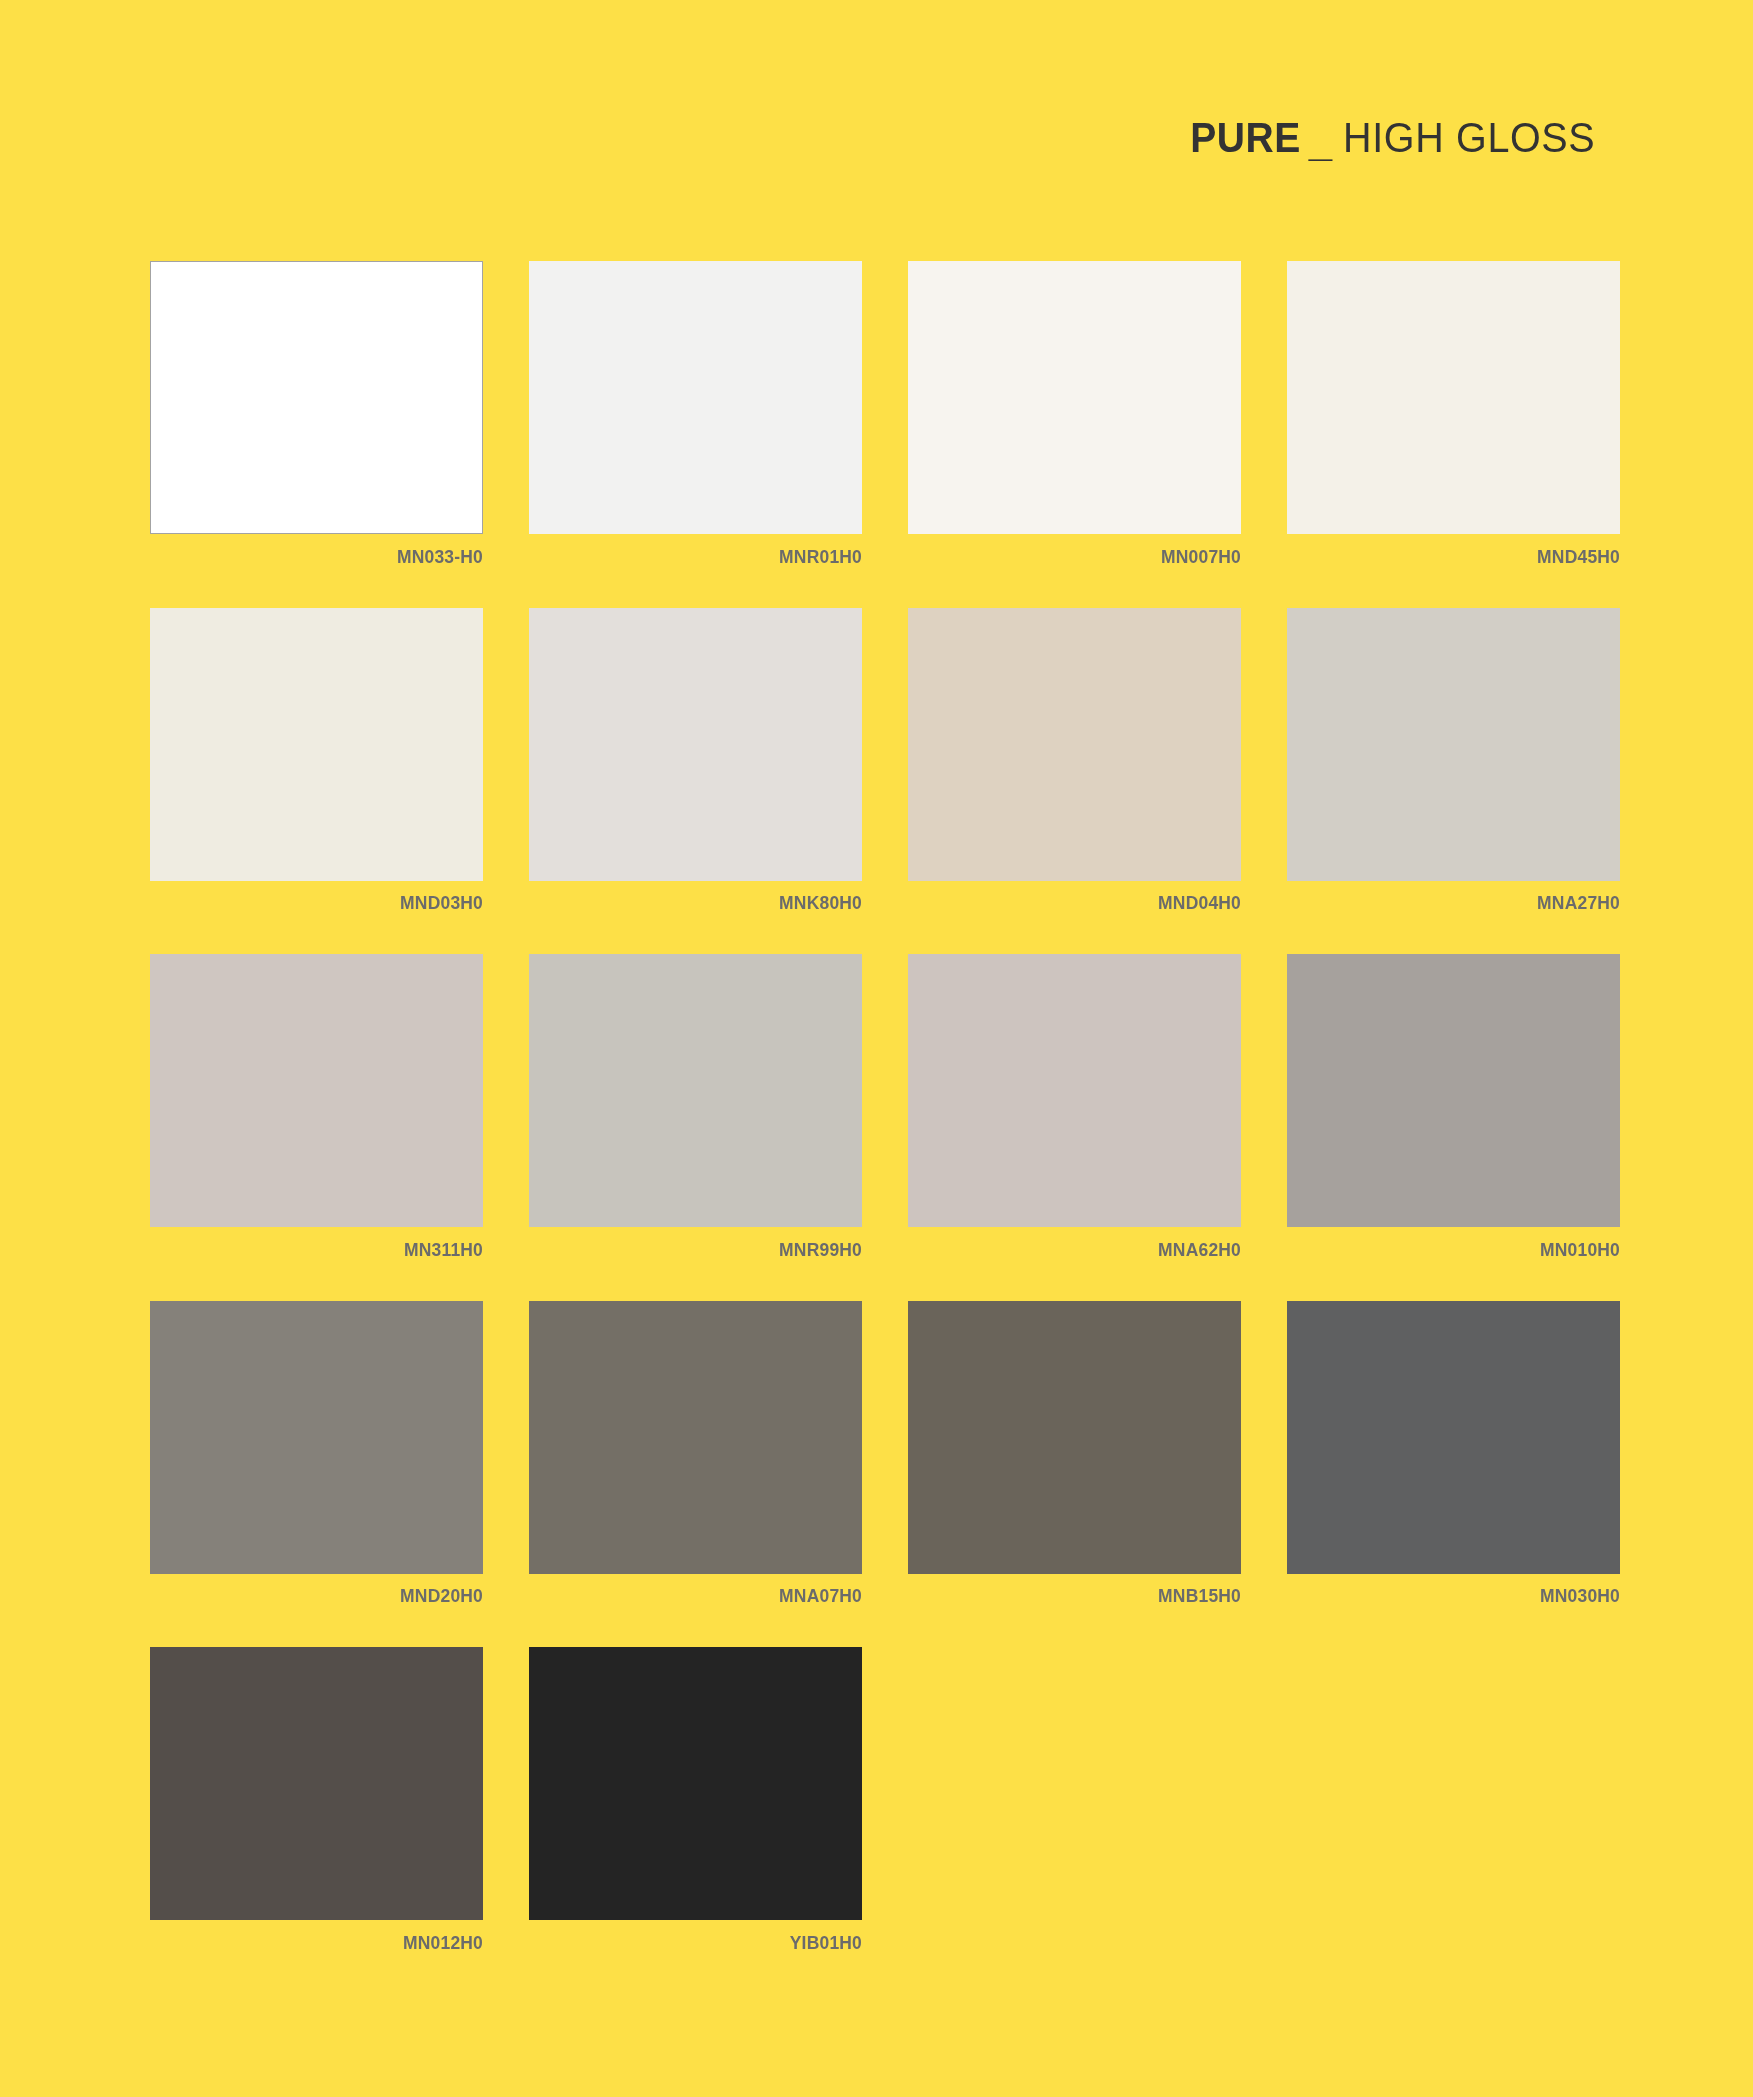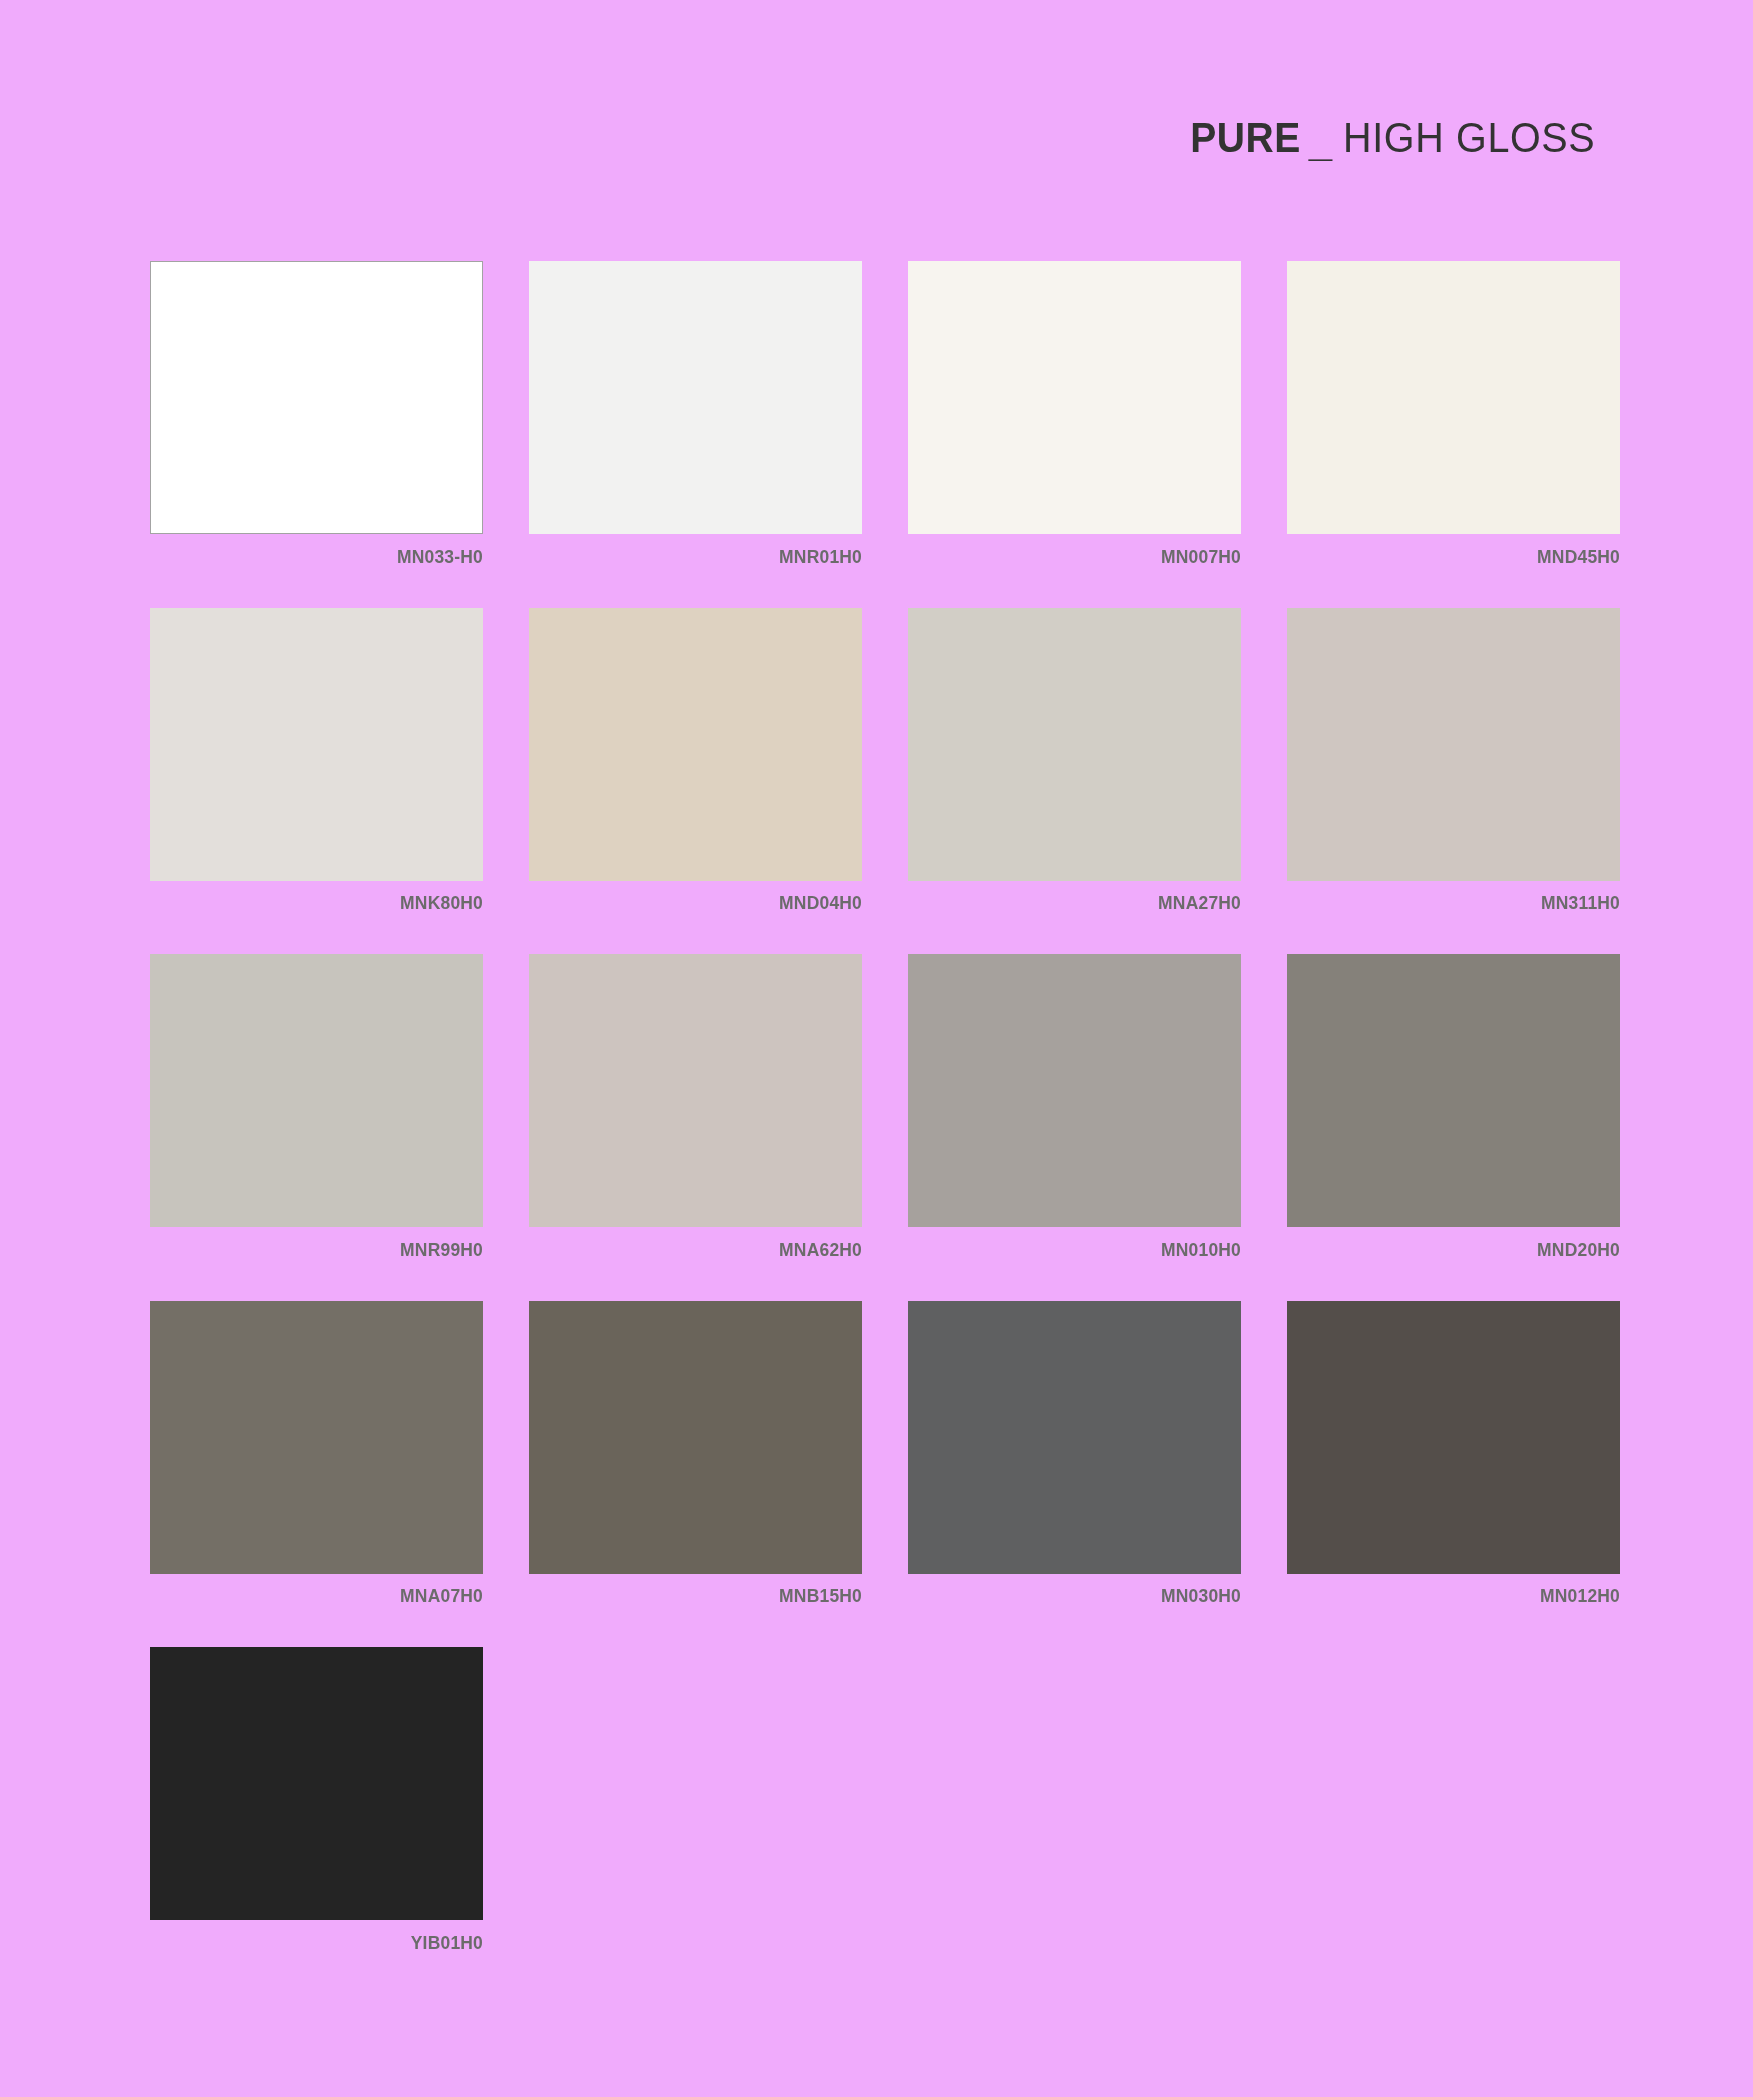--- a/index.html
+++ b/index.html
@@ -13,21 +13,21 @@
     height: 2097px;
     font-family: "Liberation Sans", "DejaVu Sans", sans-serif;
     -webkit-font-smoothing: antialiased;
     overflow: hidden;
     position: relative;
   }
 
   .page {
     position: absolute;
     inset: 0;
-    background: #f0abfc;
+    background: #fde047;
   }
 
   
   .header {
     position: absolute;
     top: 114px;
     right: 151px;
     display: flex;
     align-items: baseline;
     white-space: nowrap;
@@ -122,20 +122,24 @@
       </div>
       <div class="cell">
         <div class="chip" style="background: rgb(247, 244, 239);"></div>
         <span class="chip-label" style="color: rgb(107, 107, 107);">MN007H0</span>
       </div>
       <div class="cell">
         <div class="chip" style="background: rgb(244, 241, 232);"></div>
         <span class="chip-label" style="color: rgb(107, 107, 107);">MND45H0</span>
       </div>
       <div class="cell">
+        <div class="chip" style="background: rgb(239, 236, 225);"></div>
+        <span class="chip-label" style="color: rgb(107, 107, 107);">MND03H0</span>
+      </div>
+      <div class="cell">
         <div class="chip" style="background: rgb(227, 223, 219);"></div>
         <span class="chip-label" style="color: rgb(107, 107, 107);">MNK80H0</span>
       </div>
       <div class="cell">
         <div class="chip" style="background: rgb(222, 210, 193);"></div>
         <span class="chip-label" style="color: rgb(107, 107, 107);">MND04H0</span>
       </div>
       <div class="cell">
         <div class="chip" style="background: rgb(210, 206, 198);"></div>
         <span class="chip-label" style="color: rgb(107, 107, 107);">MNA27H0</span>

